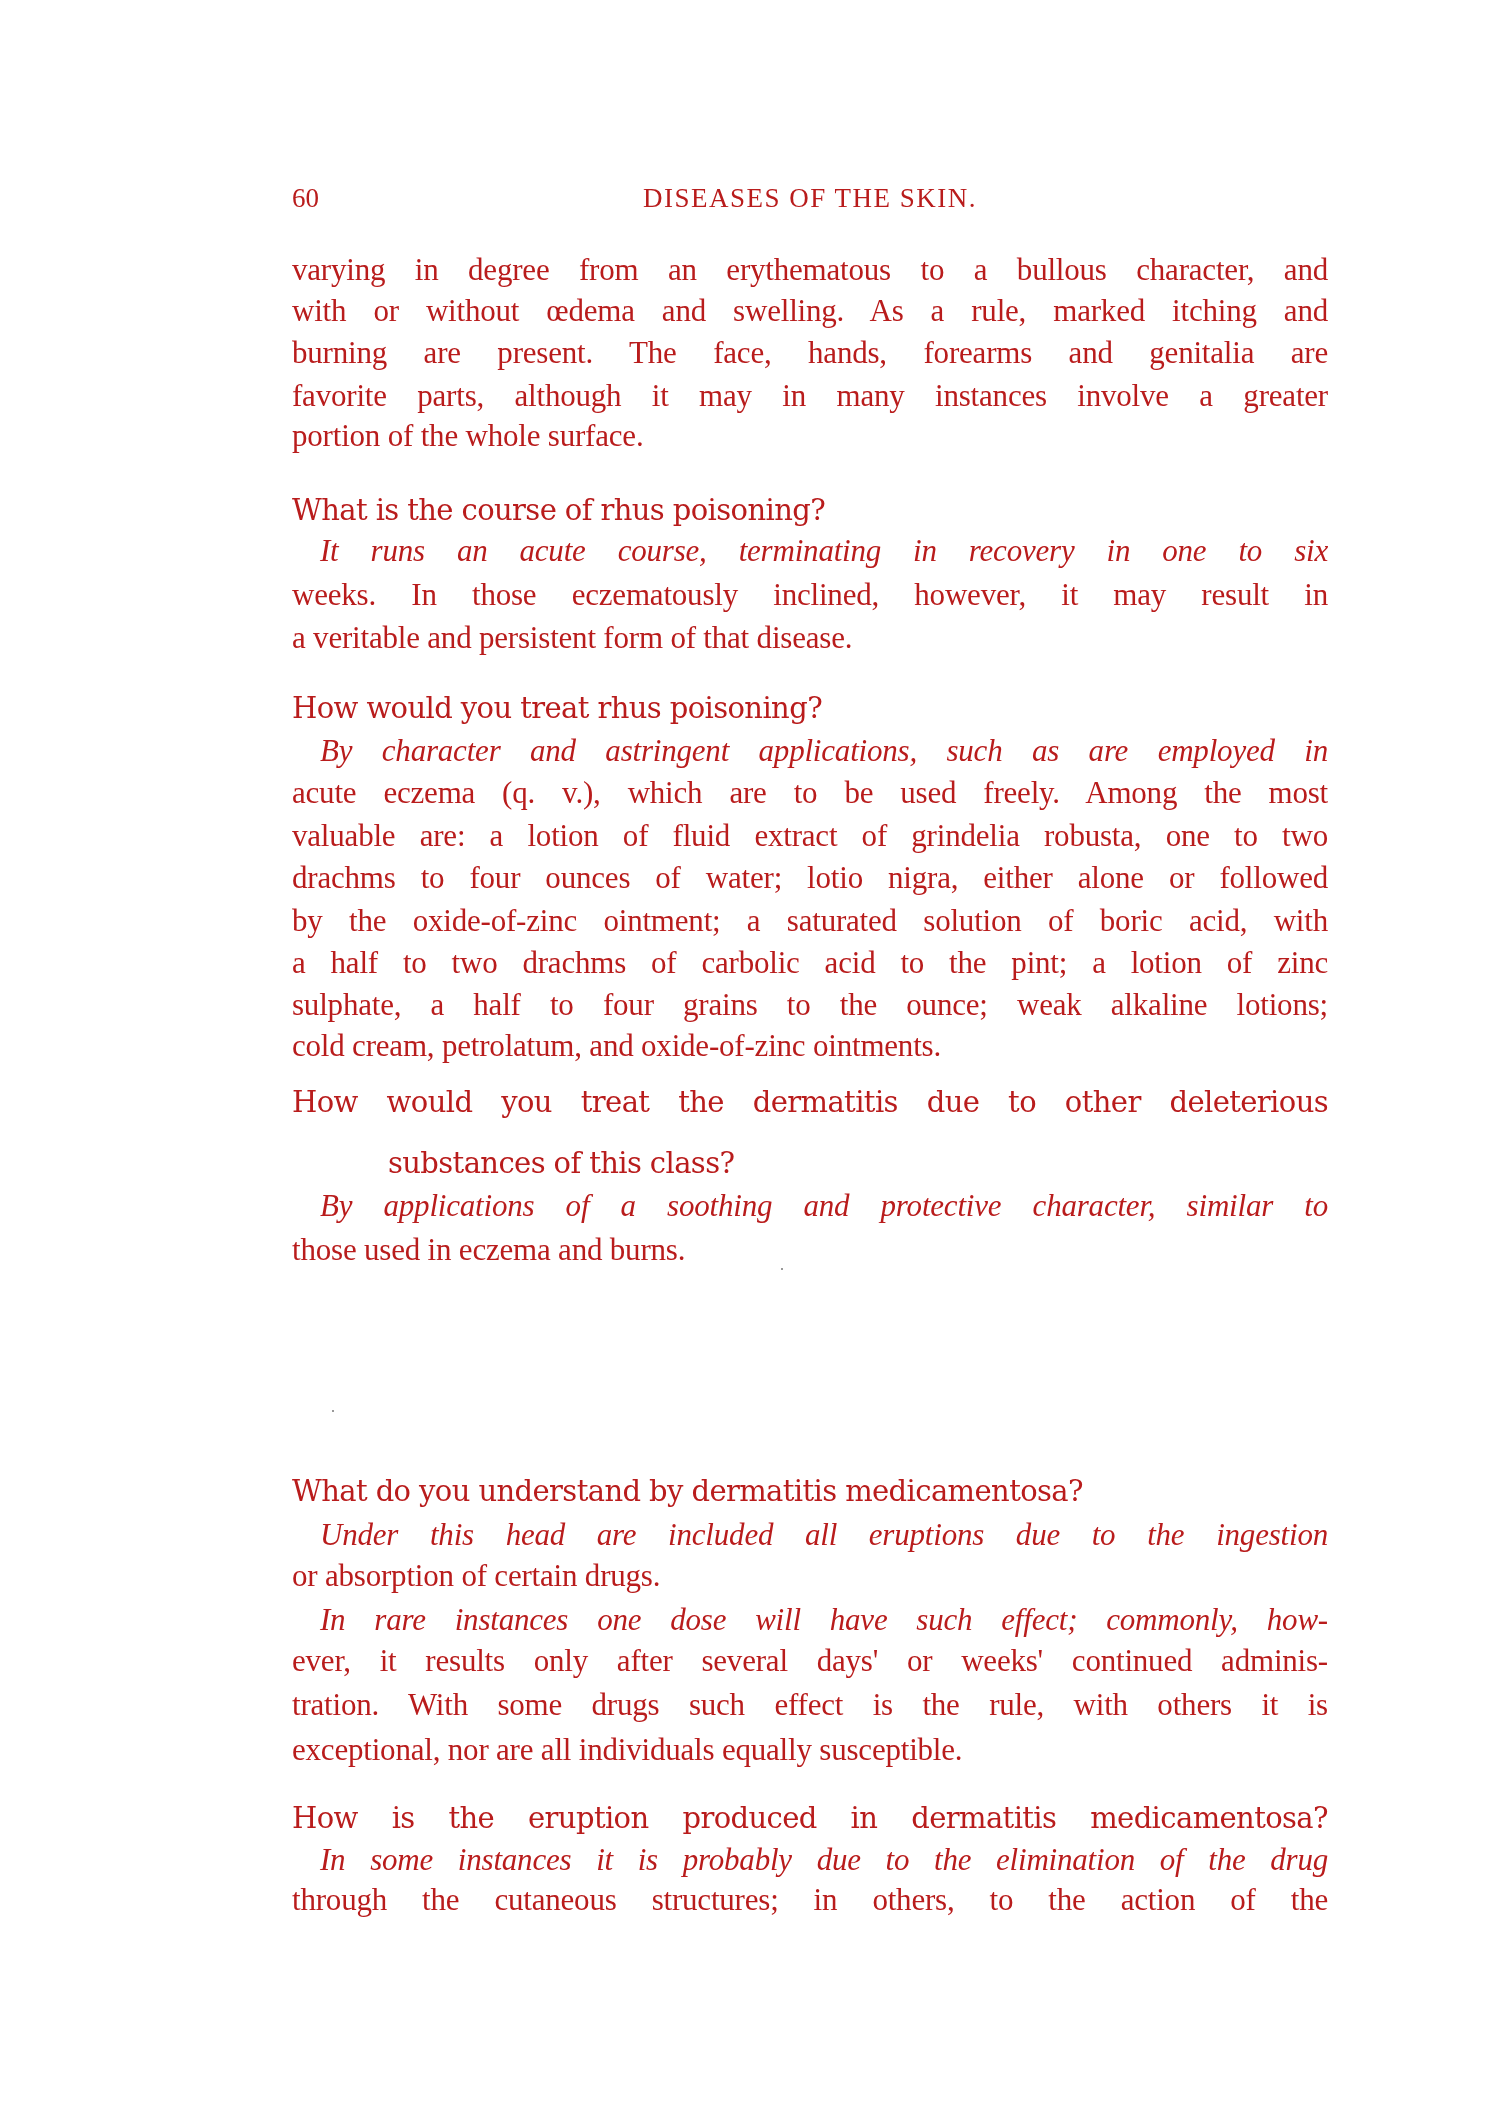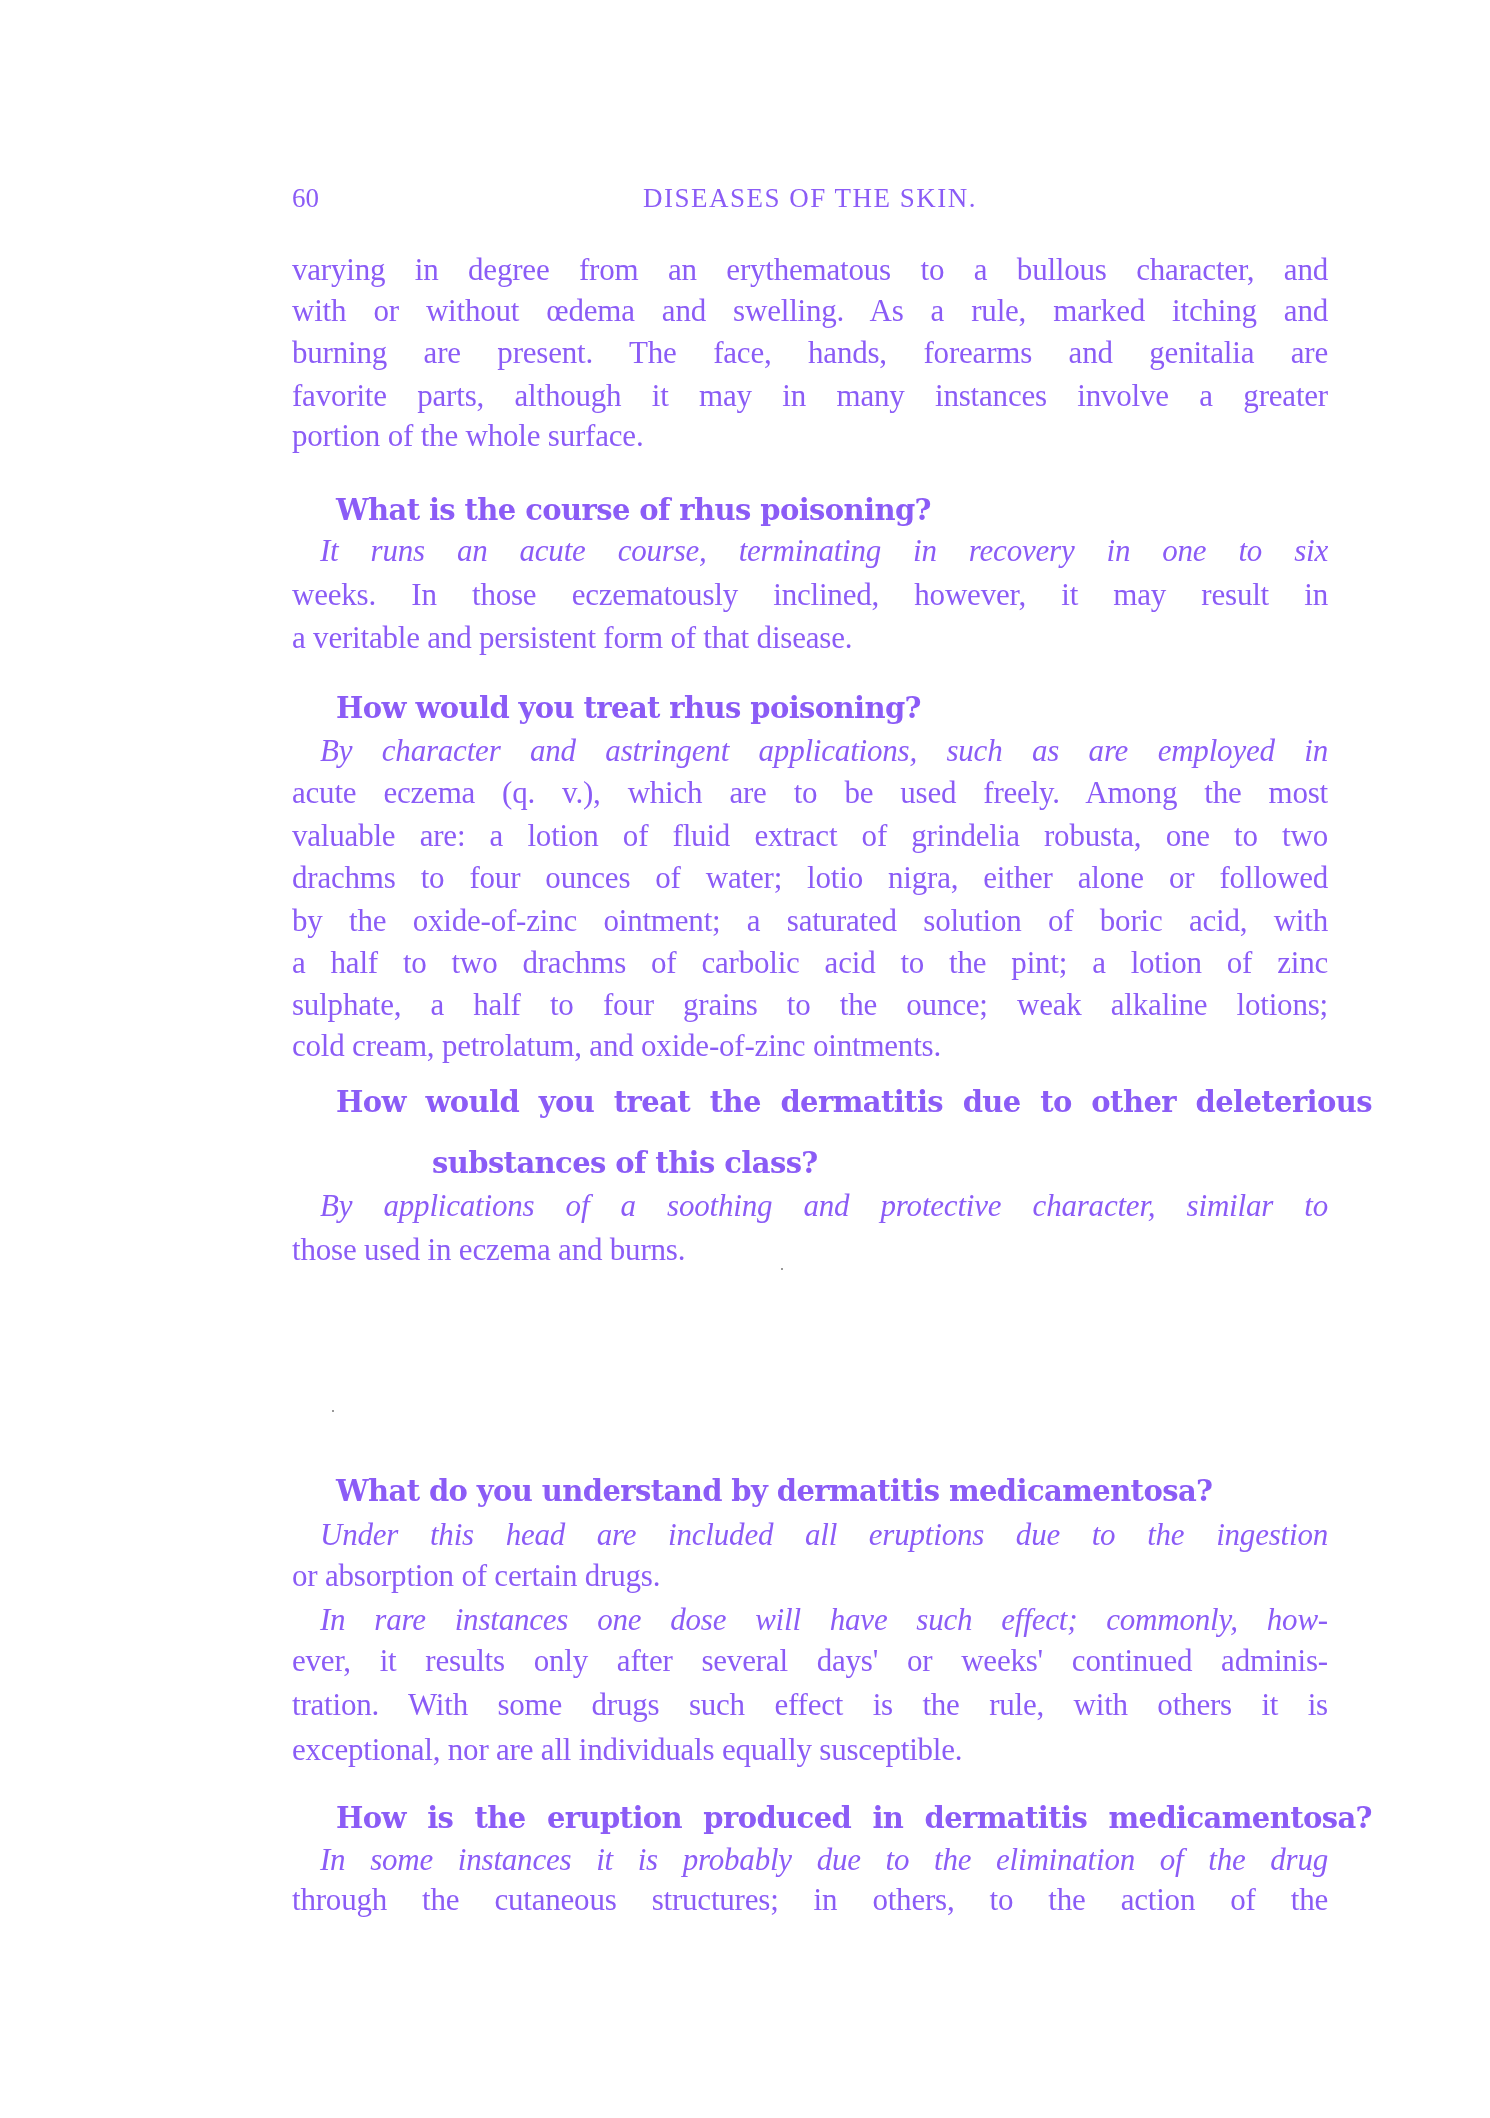--- a/index.html
+++ b/index.html
@@ -1,29 +1,29 @@
 <!DOCTYPE html>
 <html><head>
 <meta charset="utf-8">
 <style>
   html, body { margin: 0; padding: 0; background: #ffffff; }
   body { width: 1490px; height: 2118px; position: relative; overflow: hidden; }
-  .page { position: absolute; left: 0; top: 0; width: 1490px; height: 2118px; background: #ffffff; color: #8b5cf6; }
+  .page { position: absolute; left: 0; top: 0; width: 1490px; height: 2118px; background: #ffffff; color: #b91c1c; }
   .line {
     position: absolute; left: 292px; width: 1036px;
     font-family: "Liberation Serif", "DejaVu Serif", serif;
     font-size: 31px; line-height: 34px; white-space: nowrap;
     text-align: justify; text-align-last: justify;
     letter-spacing: -0.2px;
   }
   .line.last { text-align-last: left; }
   .line.indent { padding-left: 28px; width: 1008px; font-style: italic; }
   .head {
     font-family: "DejaVu Serif", "Liberation Serif", serif;
-    font-weight: bold; font-size: 29px; letter-spacing: -0.6px; margin-left: 44px;
+    font-weight: normal; font-size: 29px; letter-spacing: -0.6px;
   }
   .head.hang { padding-left: 96px; width: 940px; }
   .running-head {
     position: absolute; top: 183px; left: 292px; width: 1036px; height: 34px;
     font-family: "Liberation Serif", "DejaVu Serif", serif; font-size: 27px;
   }
   .page-number { position: absolute; left: 0; top: 0; }
   .running-title { position: absolute; left: 0; width: 100%; text-align: center; letter-spacing: 1.5px; font-variant: small-caps; }
   .section-title {
     position: absolute; left: 292px; width: 1036px; top: 1390px;

